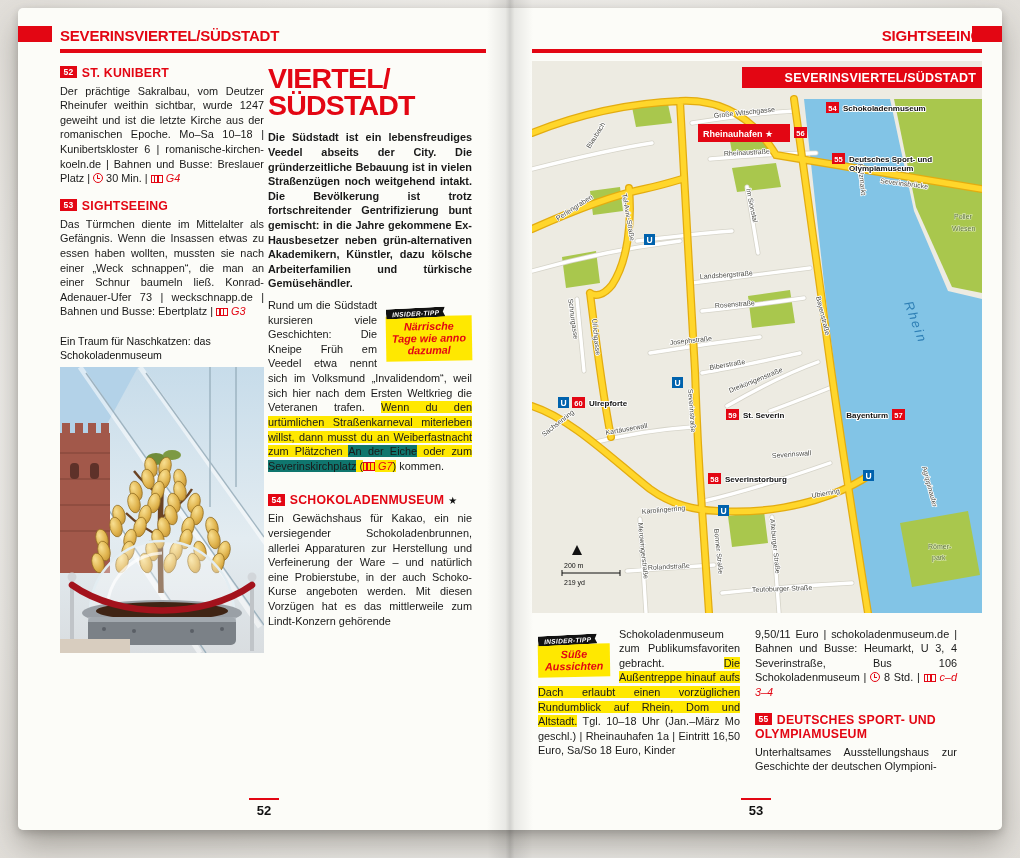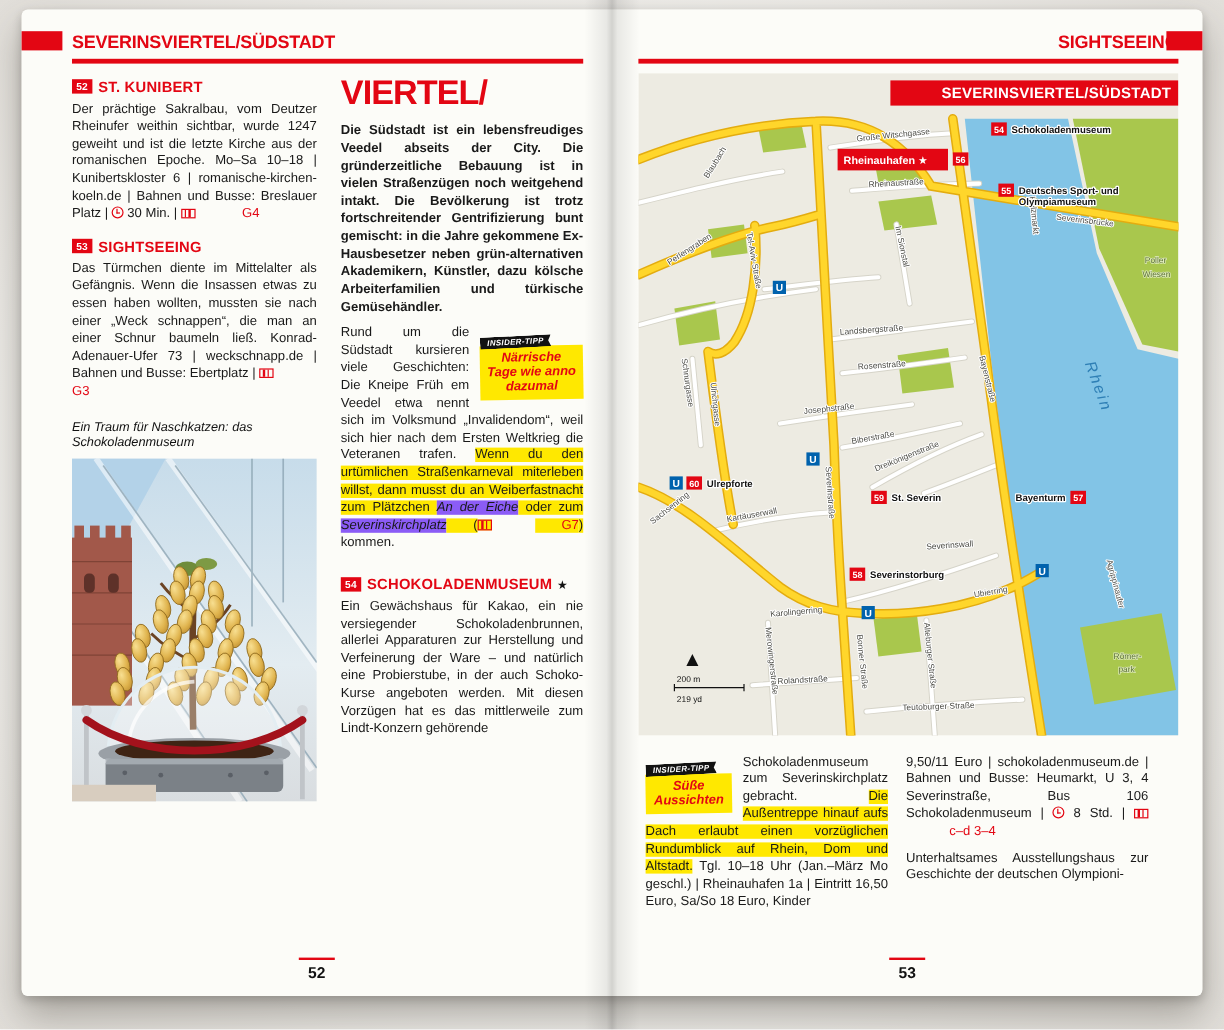--- a/index.html
+++ b/index.html
@@ -18,45 +18,45 @@
   .page-right{border-radius:0 5px 5px 0;padding:18px 20px 14px 22px;}
 
   .hdr{position:relative;}
   .hdr-row{display:flex;align-items:center;height:18px;}
   .hdr-title{color:#e30613;font-weight:800;font-size:15px;letter-spacing:-.2px;white-space:nowrap;}
   .hdr-row.right{justify-content:flex-end;}
   .hdr-tab-l{position:absolute;left:-42px;top:0;width:34px;height:16px;background:#e30613;}
   .hdr-tab-r{position:absolute;right:-20px;top:0;width:30px;height:16px;background:#e30613;}
   .hdr-rule{height:3.5px;background:#e30613;margin-top:5px;}
 
-  .cols{display:flex;gap:20px;}
+  .cols{display:flex;gap:4px;}
   .col{width:204px;}
 
   .entry-h{display:block;color:#e30613;font-size:12.3px;font-weight:bold;letter-spacing:.2px;margin:13px 0 4px;clear:both;}
   .num-badge{display:inline-block;background:#e30613;color:#fff;font-weight:bold;font-size:8.5px;line-height:1;padding:2px 3.5px 1.5px;vertical-align:1.5px;margin-right:5px;}
   .sight-mark{color:#111;font-size:10px;margin-left:4px;}
 
   .body-text{font-size:10.9px;line-height:1.34;text-align:justify;color:#191919;margin:0 0 7px;}
   .body-text.bold{font-weight:bold;}
   .seg-i{}
   .seg-hl{background:#ffe800;}
-  .seg-hli{background:#8b5cf6;font-style:italic;}
-  .seg-redi{color:#e30613;margin-left:36px;}
+  .seg-hli{background:#0f766e;}
+  .seg-redi{color:#e30613;font-style:italic;}
   .ticon{display:inline-block;vertical-align:-1px;box-sizing:border-box;}
   .icon-clock{width:10px;height:10px;border:1.6px solid #e30613;border-radius:50%;position:relative;}
   .icon-clock::before{content:'';position:absolute;left:2.8px;top:1.1px;width:1.4px;height:3.4px;background:#e30613;}
   .icon-clock::after{content:'';position:absolute;left:2.8px;top:3.6px;width:3.1px;height:1.4px;background:#e30613;}
   .icon-map{width:12px;height:8.5px;border:1.6px solid #e30613;position:relative;}
   .icon-map::before{content:'';position:absolute;left:2.4px;top:0;width:1.3px;height:100%;background:#e30613;}
   .icon-map::after{content:'';position:absolute;left:5.6px;top:0;width:1.3px;height:100%;background:#e30613;}
 
   .section-title{color:#e30613;font-weight:800;font-size:28.5px;line-height:.98;letter-spacing:-.8px;margin:12px 0 10px;}
   .section-title span{display:block;}
 
-  .photo-caption{font-size:10.6px;line-height:1.28;margin:16px 0 5px;color:#111;font-style:italic;}
+  .photo-caption{font-size:10.6px;line-height:1.28;margin:16px 0 5px;color:#111;}
   .photo{width:204px;height:286px;display:block;}
 
   .insider{width:86px;}
   .insider.right{float:right;margin:3px 0 5px 9px;}
   .insider.left{float:left;margin:2px 9px 4px 0;width:72px;}
   .insider-flag{background:#121212;color:#fff;font-style:italic;font-weight:bold;font-size:6.6px;letter-spacing:.3px;
       padding:1.5px 6px;display:inline-block;transform:rotate(-3deg);position:relative;z-index:2;
       clip-path:polygon(0 0,100% 0,96% 50%,100% 100%,0 100%);}
   .insider-box{background:#ffe800;color:#e30613;font-weight:bold;font-style:italic;font-size:10.8px;line-height:1.12;
       text-align:center;padding:4px 4px 5px;margin-top:-3px;transform:rotate(-1deg);}
@@ -224,20 +224,21 @@
                 <circle cx="192" cy="210" r="4.5" fill="#d2d6da"></circle>
               <path d="M12,218 C60,252 144,252 192,218" stroke="#a3121c" stroke-width="6.5" fill="none" stroke-linecap="round"></path>
             </g>
             <rect x="0" y="272" width="70" height="14" fill="#d8cdbf"></rect>
           </svg>
         </div>
 
         <div class="col">
           <h1 class="section-title">
             <span>VIERTEL/</span>
+            <span>SÜDSTADT</span>
           </h1>
           <p class="body-text bold">Die Südstadt ist ein lebensfreudiges Veedel abseits der City. Die gründerzeitliche Bebauung ist in vielen Straßenzügen noch weitgehend intakt. Die Bevölkerung ist trotz fortschreitender Gentrifizierung bunt gemischt: in die Jahre gekommene Ex-Hausbesetzer neben grün-alternativen Akademikern, Künstler, dazu kölsche Arbeiterfamilien und türkische Gemüsehändler.</p>
 
           <div class="para-wrap">
             <div class="insider right">
               <div class="insider-flag">INSIDER-TIPP</div>
               <div class="insider-box">
                 <div>Närrische</div>
                 <div>Tage wie anno</div>
                 <div>dazumal</div>
@@ -412,25 +413,28 @@
       <div class="rp-cols">
         <div class="rp-col">
           <div class="para-wrap">
             <div class="insider left">
               <div class="insider-flag">INSIDER-TIPP</div>
               <div class="insider-box">
                 <div>Süße</div>
                 <div>Aussichten</div>
               </div>
             </div>
-            <p class="body-text"><span class="">Schokoladenmuseum zum Severinskirchplatz gebracht. </span><span class="seg-hl">Die Außentreppe hinauf aufs Dach erlaubt einen vorzüglichen Rundumblick auf Rhein, Dom und Altstadt.</span><span class=""> </span><span class="seg-i">Tgl. 10–18 Uhr (Jan.–März Mo geschl.) | Rheinauhafen 1a | Eintritt 16,50 Euro, Sa/So 18 Euro, Kinder</span></p>
+            <p class="body-text"><span class="">Schokoladenmuseum zum Publikumsfavoriten gebracht. </span><span class="seg-hl">Die Außentreppe hinauf aufs Dach erlaubt einen vorzüglichen Rundumblick auf Rhein, Dom und Altstadt.</span><span class=""> </span><span class="seg-i">Tgl. 10–18 Uhr (Jan.–März Mo geschl.) | Rheinauhafen 1a | Eintritt 16,50 Euro, Sa/So 18 Euro, Kinder</span></p>
           </div>
         </div>
         <div class="rp-col">
           <p class="body-text"><span class="seg-i">9,50/11 Euro | schokoladenmuseum.de | Bahnen und Busse: Heumarkt, U 3, 4 Severinstraße, Bus 106 Schokoladenmuseum | </span><span class="ticon icon-clock"></span><span class="seg-i"> 8 Std. | </span><span class="ticon icon-map"></span><span class="seg-redi"> c–d 3–4</span></p>
+          <p class="entry-h">
+            <span class="num-badge">55</span><span>DEUTSCHES SPORT- UND OLYMPIAMUSEUM</span>
+          </p>
           <p class="body-text">Unterhaltsames Ausstellungshaus zur Geschichte der deutschen Olympioni-</p>
         </div>
       </div>
 
       <div class="pagefoot">
         <div class="foot-rule"></div>
         <div class="foot-num">53</div>
       </div>
     </div>
   </div>

